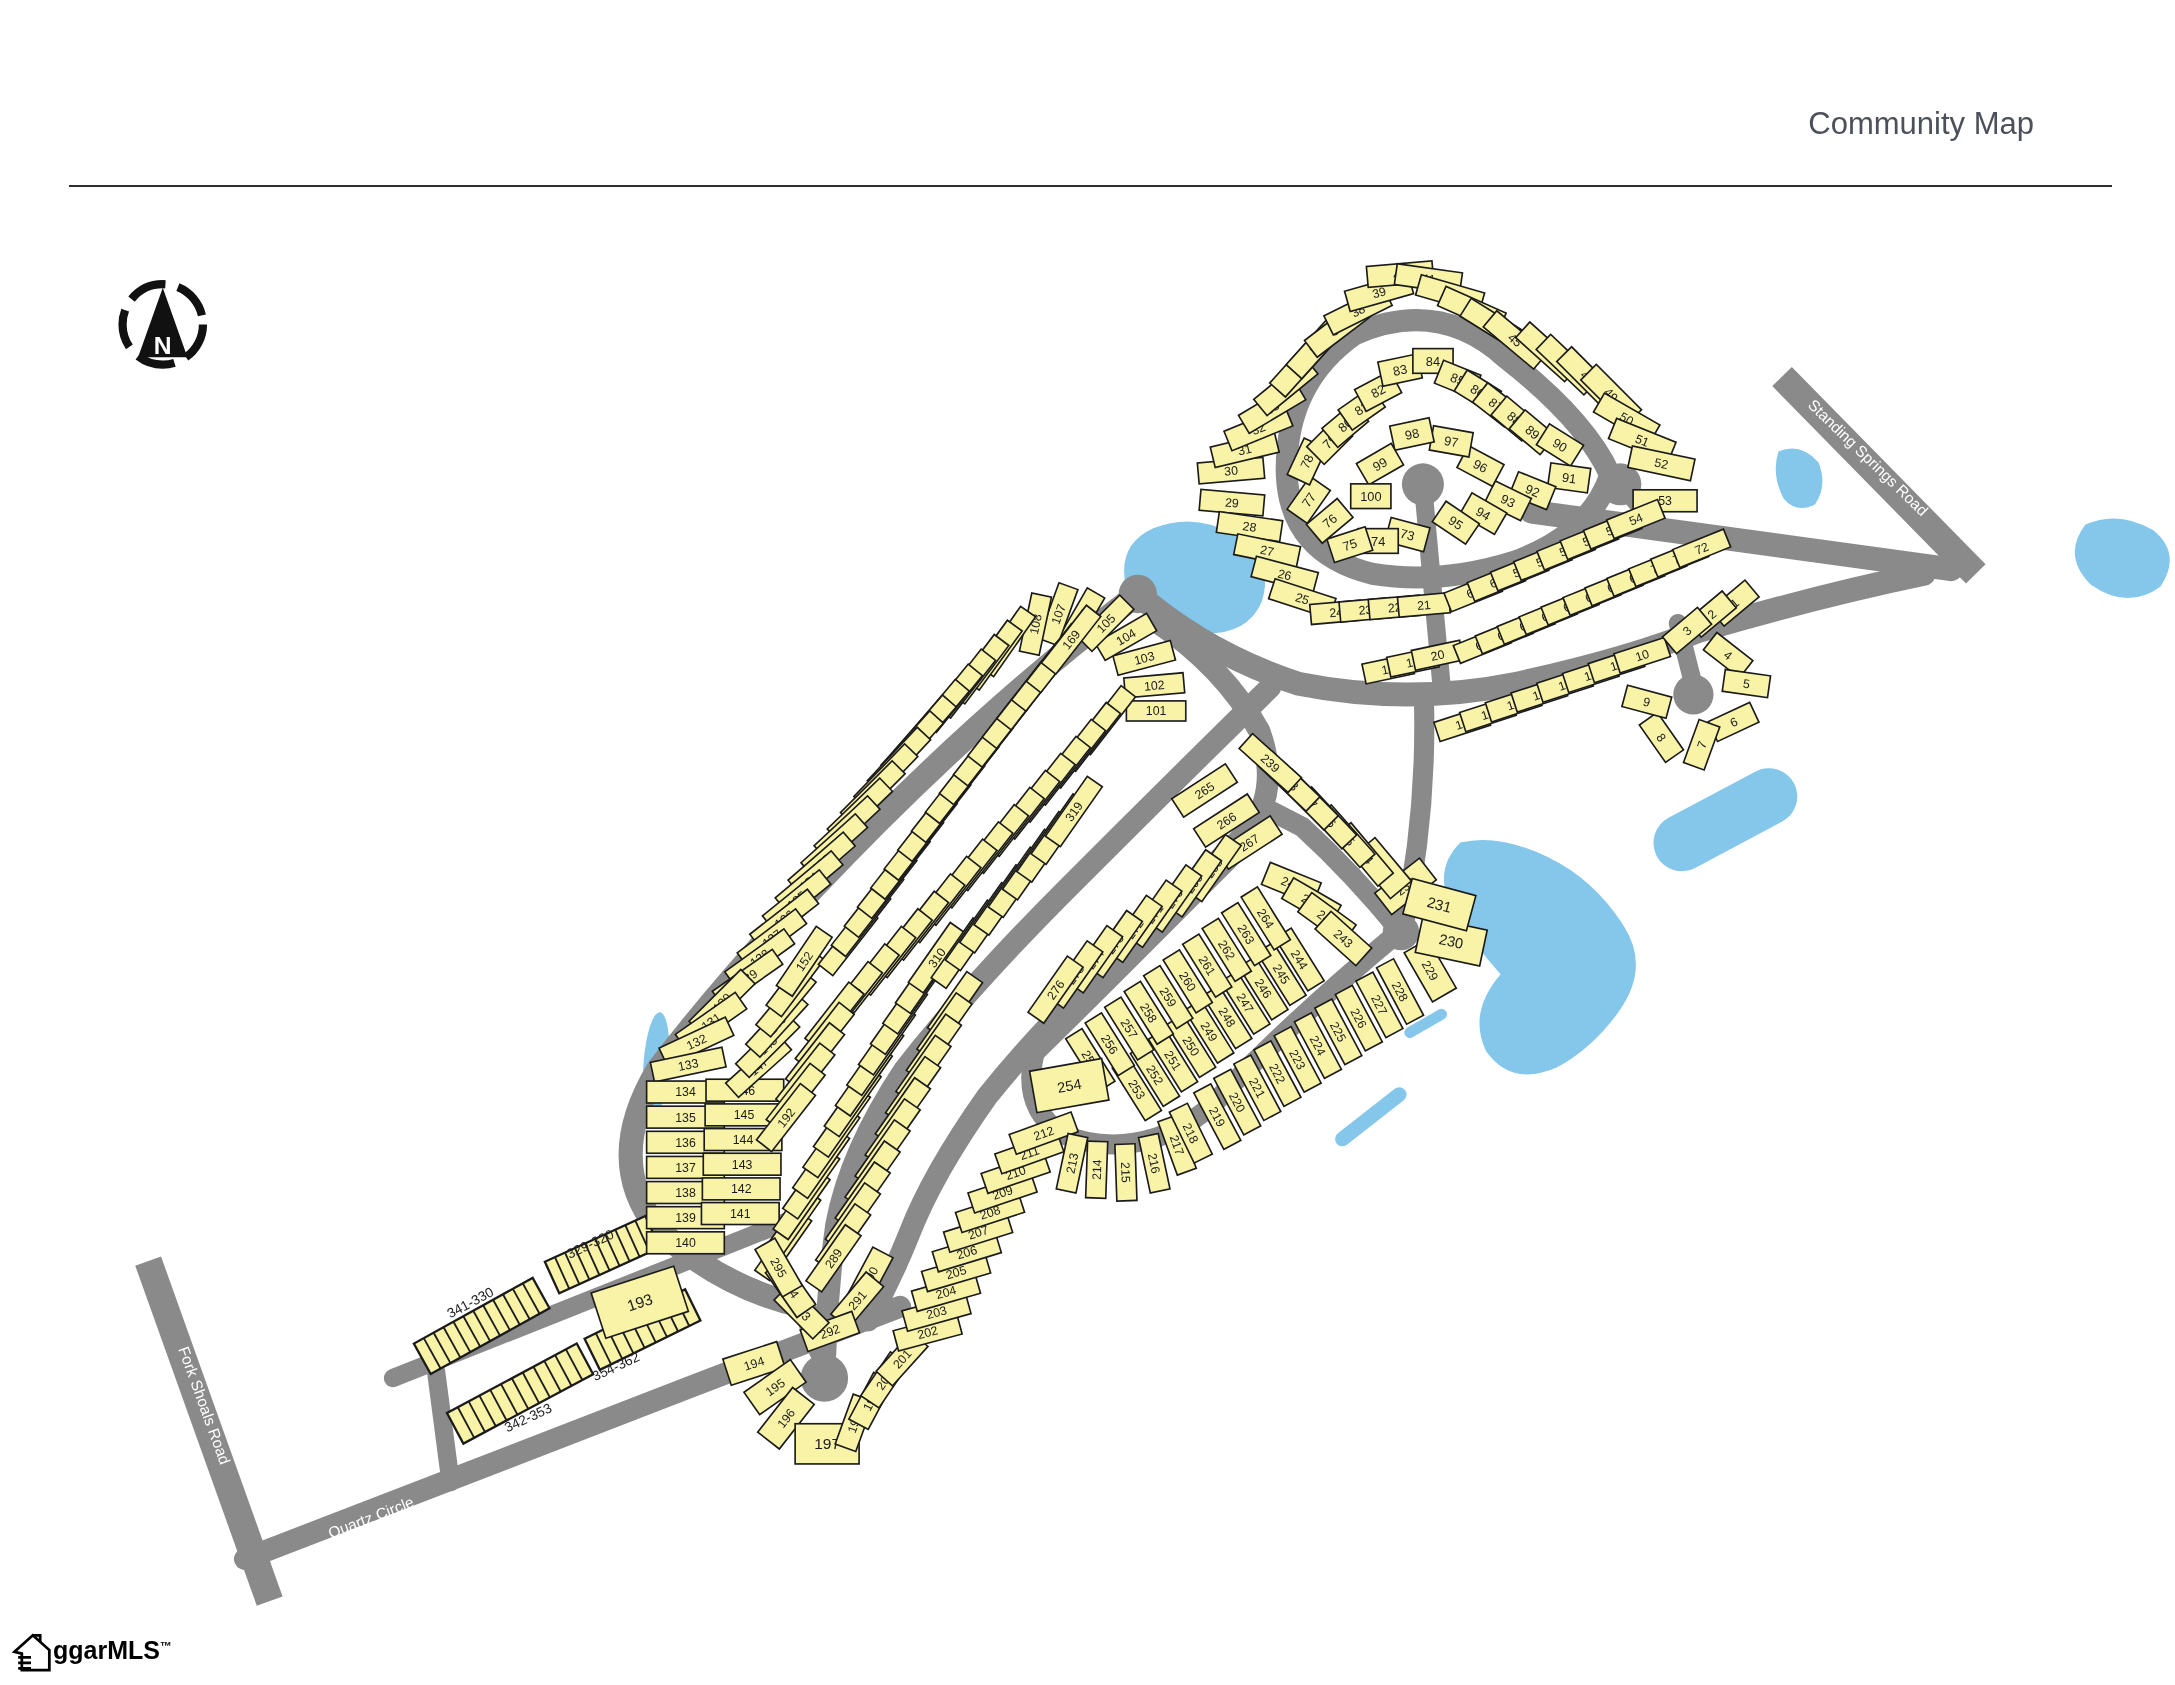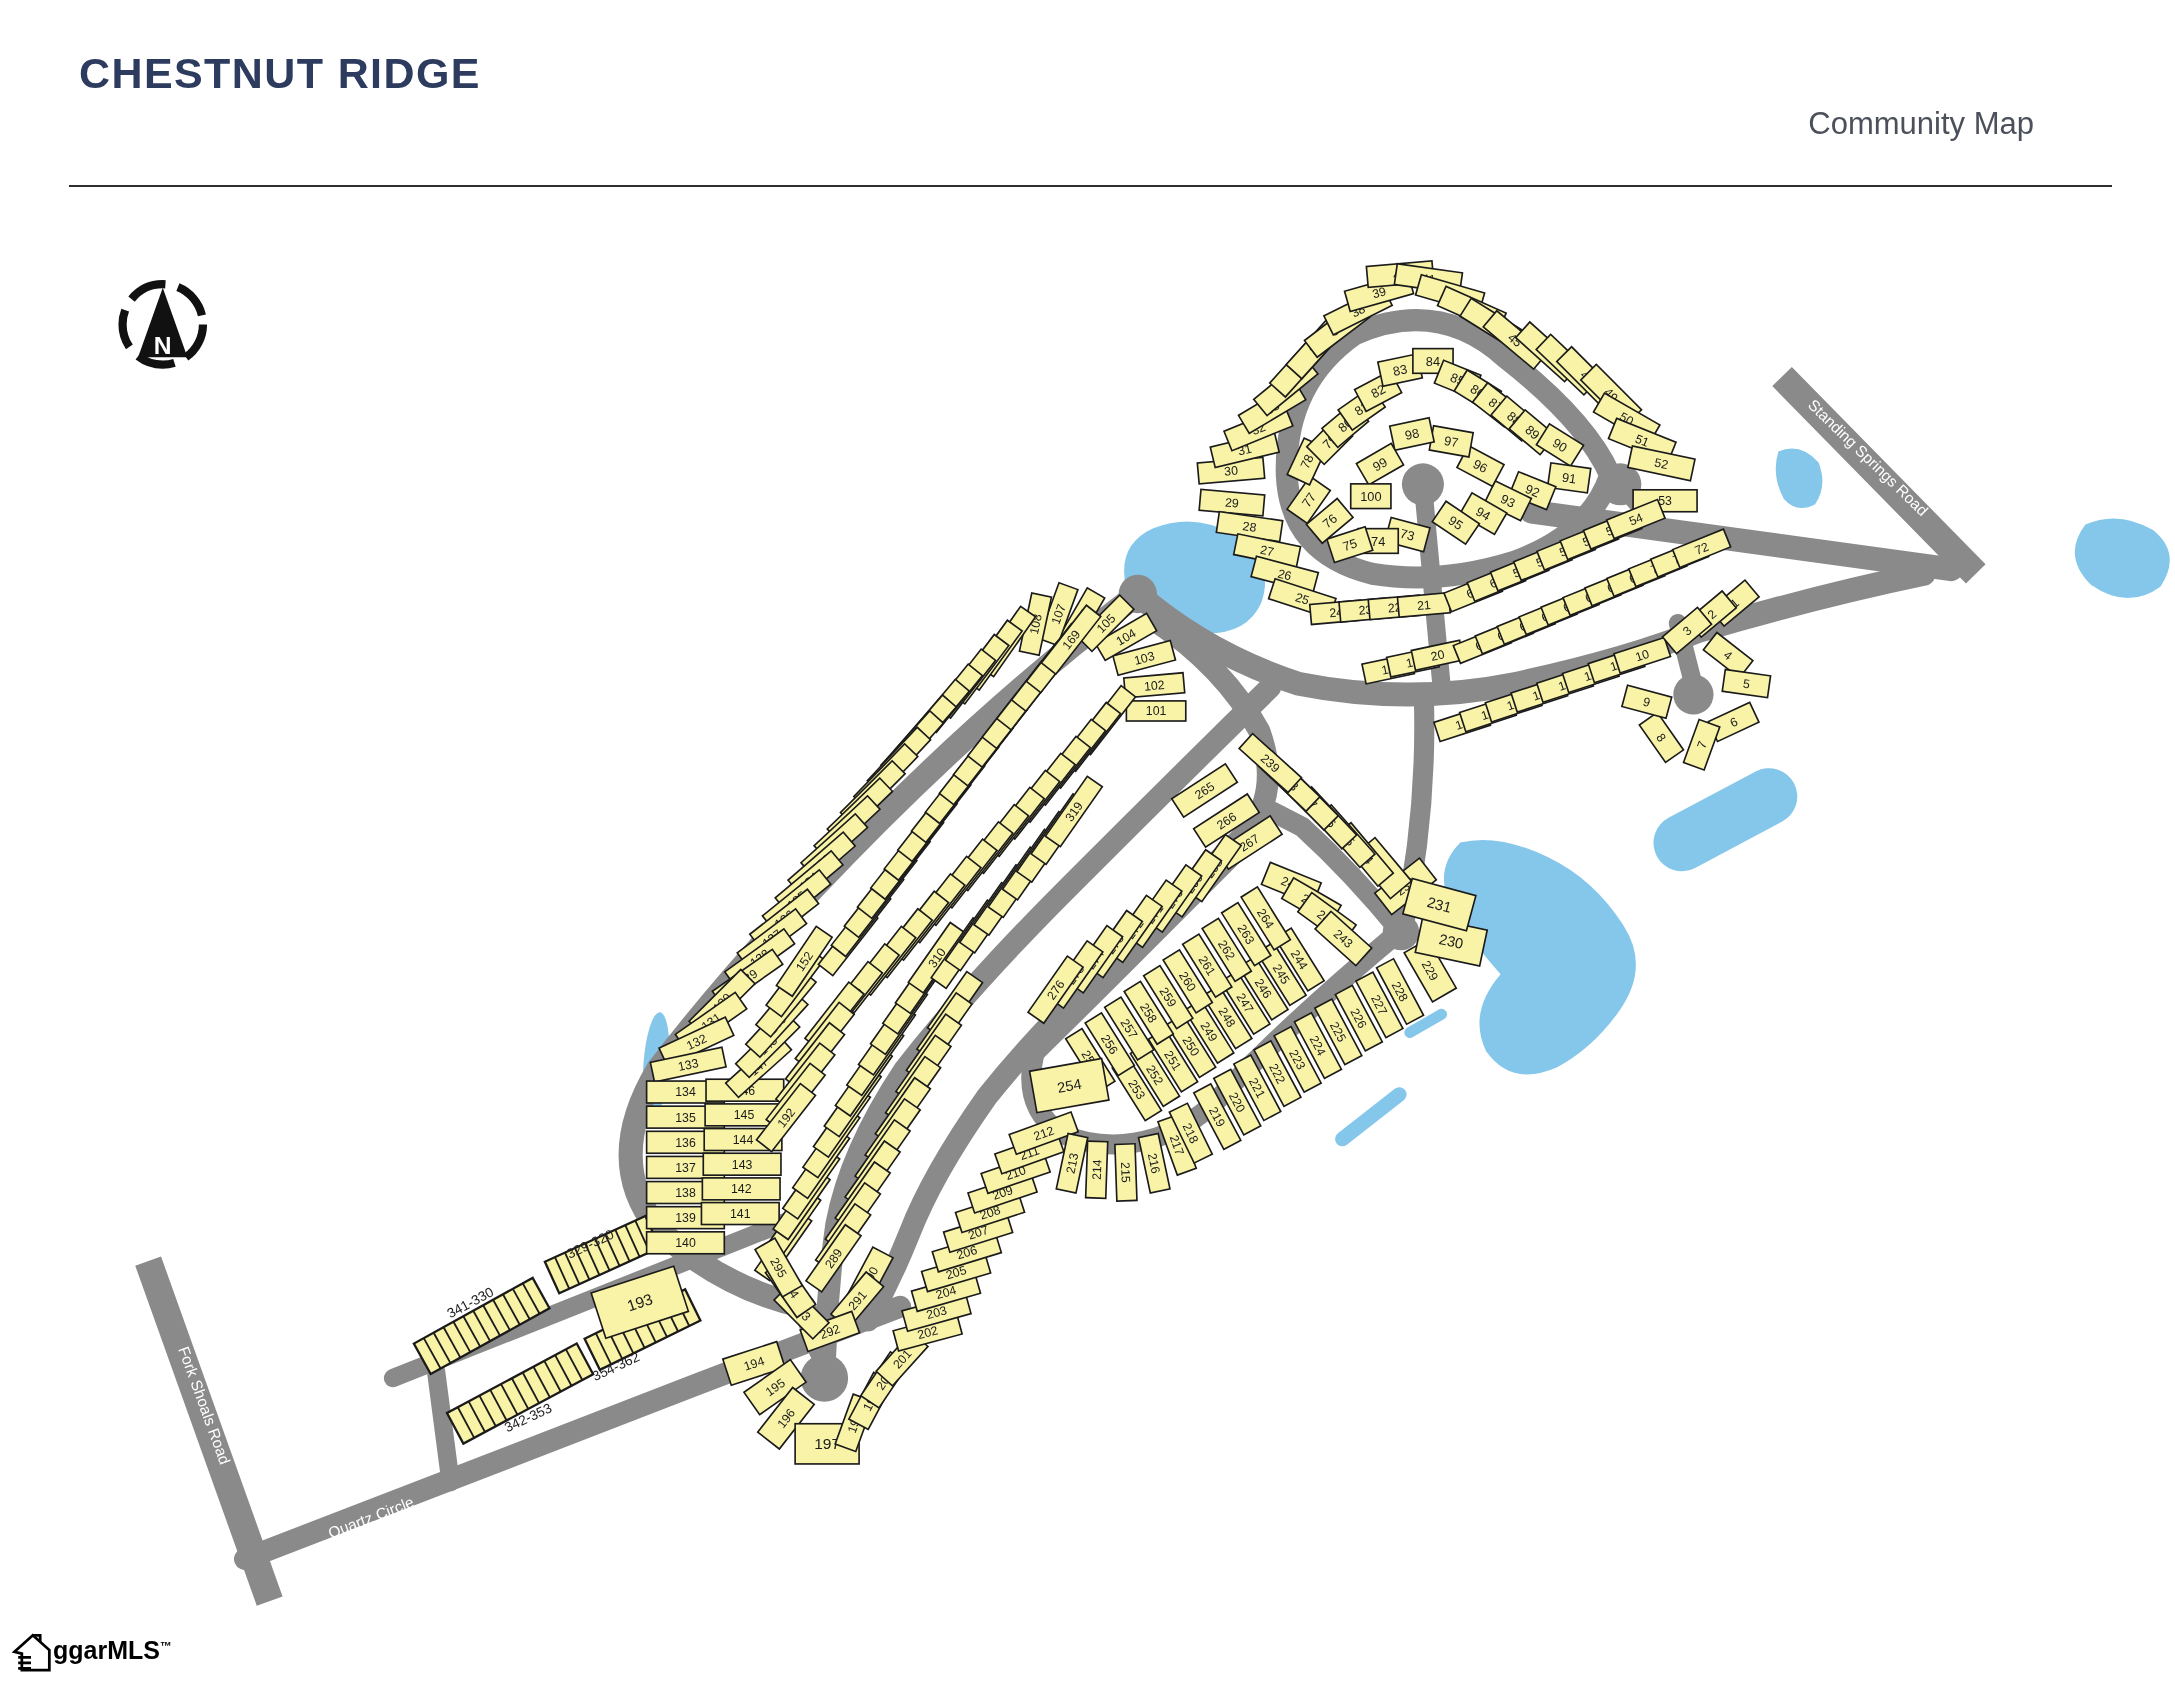--- a/index.html
+++ b/index.html
@@ -1383,21 +1383,20 @@
         <text x="0" y="5.76" text-anchor="middle" font-size="16" fill="#1b1b1b">254</text>
       </g>
       <text x="2040" y="505" font-size="17" fill="#ffffff" text-anchor="middle" transform="rotate(44 2040 505)">Standing Springs Road</text>
       <text x="218" y="1540" font-size="17" fill="#ffffff" text-anchor="middle" transform="rotate(70 218 1540)">Fork Shoals Road</text>
       <text x="408" y="1666" font-size="17" fill="#ffffff" text-anchor="middle" transform="rotate(-21 408 1666)">Quartz Circle</text>
       <circle cx="178" cy="355" r="44" fill="#ffffff" stroke="#111" stroke-width="9" stroke-dasharray="42 14"></circle>
       <path d="M178 315 L151 391 L205 391 Z" fill="#111"></path>
       <text x="178" y="387" font-size="27" font-weight="bold" fill="#ffffff" text-anchor="middle">N</text>
     </svg>
 
-  <div class="hdr-title">CHESTNUT RIDGE</div>
   <div class="hdr-sub">Community Map</div>
   <div class="hdr-rule"></div>
 
   <div class="logo">
     <svg width="44" height="48" viewBox="0 0 48 52">
       <path d="M6 28 L26 10 L44 26 L44 48 L14 48 L14 30 Z" fill="none" stroke="#000" stroke-width="3"></path>
       <path d="M10 34 L24 34 M10 40 L24 40 M10 46 L24 46" stroke="#000" stroke-width="3"></path>
       <path d="M26 10 L34 10 L34 17" fill="none" stroke="#000" stroke-width="3"></path>
     </svg>
     <span class="logo-text"><span>ggarMLS</span><span class="logo-tm">™</span></span>

